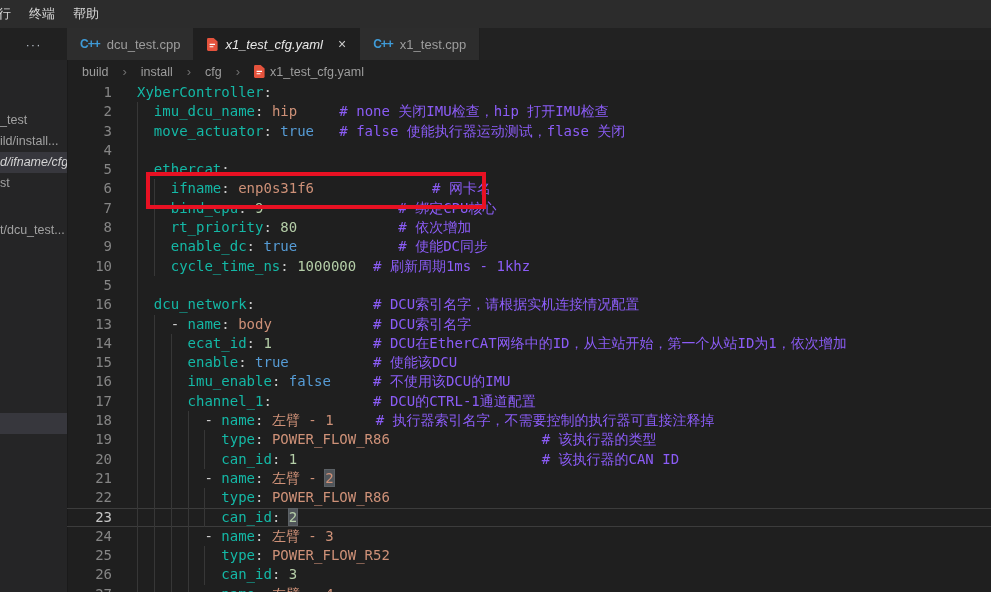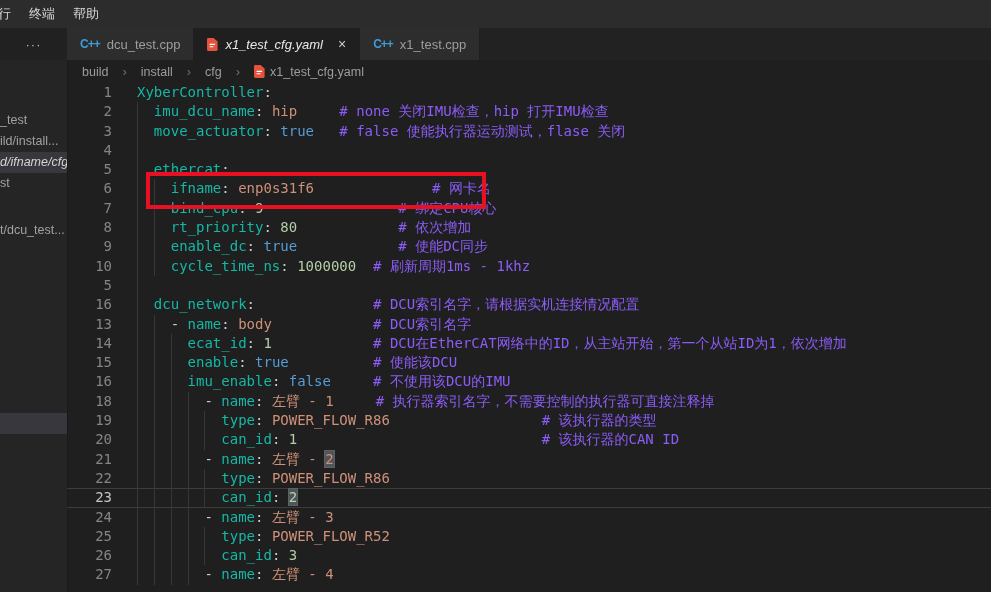--- a/index.html
+++ b/index.html
@@ -139,20 +139,21 @@
     <div class="line"><span class="lnum">7</span><span class="code"><i class="g" style="left: 0ch;"></i><i class="g" style="left: 2ch;"></i><span class="tok-ws">    </span><span class="tok-key">bind_cpu</span><span class="tok-punct">:</span><span class="tok-ws"> </span><span class="tok-num">9</span><span class="tok-ws">                </span><span class="tok-comment"># 绑定CPU核心</span></span></div>
     <div class="line"><span class="lnum">8</span><span class="code"><i class="g" style="left: 0ch;"></i><i class="g" style="left: 2ch;"></i><span class="tok-ws">    </span><span class="tok-key">rt_priority</span><span class="tok-punct">:</span><span class="tok-ws"> </span><span class="tok-num">80</span><span class="tok-ws">            </span><span class="tok-comment"># 依次增加</span></span></div>
     <div class="line"><span class="lnum">9</span><span class="code"><i class="g" style="left: 0ch;"></i><i class="g" style="left: 2ch;"></i><span class="tok-ws">    </span><span class="tok-key">enable_dc</span><span class="tok-punct">:</span><span class="tok-ws"> </span><span class="tok-bool">true</span><span class="tok-ws">            </span><span class="tok-comment"># 使能DC同步</span></span></div>
     <div class="line"><span class="lnum">10</span><span class="code"><i class="g" style="left: 0ch;"></i><i class="g" style="left: 2ch;"></i><span class="tok-ws">    </span><span class="tok-key">cycle_time_ns</span><span class="tok-punct">:</span><span class="tok-ws"> </span><span class="tok-num">1000000</span><span class="tok-ws">  </span><span class="tok-comment"># 刷新周期1ms - 1khz</span></span></div>
     <div class="line"><span class="lnum">5</span><span class="code"><i class="g" style="left: 0ch;"></i></span></div>
     <div class="line"><span class="lnum">16</span><span class="code"><i class="g" style="left: 0ch;"></i><span class="tok-ws">  </span><span class="tok-key">dcu_network</span><span class="tok-punct">:</span><span class="tok-ws">              </span><span class="tok-comment"># DCU索引名字，请根据实机连接情况配置</span></span></div>
     <div class="line"><span class="lnum">13</span><span class="code"><i class="g" style="left: 0ch;"></i><i class="g" style="left: 2ch;"></i><span class="tok-ws">    </span><span class="tok-punct">- </span><span class="tok-key">name</span><span class="tok-punct">:</span><span class="tok-ws"> </span><span class="tok-str">body</span><span class="tok-ws">            </span><span class="tok-comment"># DCU索引名字</span></span></div>
     <div class="line"><span class="lnum">14</span><span class="code"><i class="g" style="left: 0ch;"></i><i class="g" style="left: 2ch;"></i><i class="g" style="left: 4ch;"></i><span class="tok-ws">      </span><span class="tok-key">ecat_id</span><span class="tok-punct">:</span><span class="tok-ws"> </span><span class="tok-num">1</span><span class="tok-ws">            </span><span class="tok-comment"># DCU在EtherCAT网络中的ID，从主站开始，第一个从站ID为1，依次增加</span></span></div>
     <div class="line"><span class="lnum">15</span><span class="code"><i class="g" style="left: 0ch;"></i><i class="g" style="left: 2ch;"></i><i class="g" style="left: 4ch;"></i><span class="tok-ws">      </span><span class="tok-key">enable</span><span class="tok-punct">:</span><span class="tok-ws"> </span><span class="tok-bool">true</span><span class="tok-ws">          </span><span class="tok-comment"># 使能该DCU</span></span></div>
     <div class="line"><span class="lnum">16</span><span class="code"><i class="g" style="left: 0ch;"></i><i class="g" style="left: 2ch;"></i><i class="g" style="left: 4ch;"></i><span class="tok-ws">      </span><span class="tok-key">imu_enable</span><span class="tok-punct">:</span><span class="tok-ws"> </span><span class="tok-bool">false</span><span class="tok-ws">     </span><span class="tok-comment"># 不使用该DCU的IMU</span></span></div>
+    <div class="line"><span class="lnum">17</span><span class="code"><i class="g" style="left: 0ch;"></i><i class="g" style="left: 2ch;"></i><i class="g" style="left: 4ch;"></i><span class="tok-ws">      </span><span class="tok-key">channel_1</span><span class="tok-punct">:</span><span class="tok-ws">            </span><span class="tok-comment"># DCU的CTRL-1通道配置</span></span></div>
     <div class="line"><span class="lnum">18</span><span class="code"><i class="g" style="left: 0ch;"></i><i class="g" style="left: 2ch;"></i><i class="g" style="left: 4ch;"></i><i class="g" style="left: 6ch;"></i><span class="tok-ws">        </span><span class="tok-punct">- </span><span class="tok-key">name</span><span class="tok-punct">:</span><span class="tok-ws"> </span><span class="tok-str">左臂 - 1</span><span class="tok-ws">     </span><span class="tok-comment"># 执行器索引名字，不需要控制的执行器可直接注释掉</span></span></div>
     <div class="line"><span class="lnum">19</span><span class="code"><i class="g" style="left: 0ch;"></i><i class="g" style="left: 2ch;"></i><i class="g" style="left: 4ch;"></i><i class="g" style="left: 6ch;"></i><i class="g" style="left: 8ch;"></i><span class="tok-ws">          </span><span class="tok-key">type</span><span class="tok-punct">:</span><span class="tok-ws"> </span><span class="tok-str">POWER_FLOW_R86</span><span class="tok-ws">                  </span><span class="tok-comment"># 该执行器的类型</span></span></div>
     <div class="line"><span class="lnum">20</span><span class="code"><i class="g" style="left: 0ch;"></i><i class="g" style="left: 2ch;"></i><i class="g" style="left: 4ch;"></i><i class="g" style="left: 6ch;"></i><i class="g" style="left: 8ch;"></i><span class="tok-ws">          </span><span class="tok-key">can_id</span><span class="tok-punct">:</span><span class="tok-ws"> </span><span class="tok-num">1</span><span class="tok-ws">                             </span><span class="tok-comment"># 该执行器的CAN ID</span></span></div>
     <div class="line"><span class="lnum">21</span><span class="code"><i class="g" style="left: 0ch;"></i><i class="g" style="left: 2ch;"></i><i class="g" style="left: 4ch;"></i><i class="g" style="left: 6ch;"></i><span class="tok-ws">        </span><span class="tok-punct">- </span><span class="tok-key">name</span><span class="tok-punct">:</span><span class="tok-ws"> </span><span class="tok-str">左臂 - </span><span class="tok-str tok-occ">2</span></span></div>
     <div class="line"><span class="lnum">22</span><span class="code"><i class="g" style="left: 0ch;"></i><i class="g" style="left: 2ch;"></i><i class="g" style="left: 4ch;"></i><i class="g" style="left: 6ch;"></i><i class="g" style="left: 8ch;"></i><span class="tok-ws">          </span><span class="tok-key">type</span><span class="tok-punct">:</span><span class="tok-ws"> </span><span class="tok-str">POWER_FLOW_R86</span></span></div>
     <div class="line cur"><span class="lnum">23</span><span class="code"><i class="g" style="left: 0ch;"></i><i class="g" style="left: 2ch;"></i><i class="g" style="left: 4ch;"></i><i class="g" style="left: 6ch;"></i><i class="g" style="left: 8ch;"></i><span class="tok-ws">          </span><span class="tok-key">can_id</span><span class="tok-punct">:</span><span class="tok-ws"> </span><span class="tok-num tok-occ">2</span></span></div>
     <div class="line"><span class="lnum">24</span><span class="code"><i class="g" style="left: 0ch;"></i><i class="g" style="left: 2ch;"></i><i class="g" style="left: 4ch;"></i><i class="g" style="left: 6ch;"></i><span class="tok-ws">        </span><span class="tok-punct">- </span><span class="tok-key">name</span><span class="tok-punct">:</span><span class="tok-ws"> </span><span class="tok-str">左臂 - 3</span></span></div>
     <div class="line"><span class="lnum">25</span><span class="code"><i class="g" style="left: 0ch;"></i><i class="g" style="left: 2ch;"></i><i class="g" style="left: 4ch;"></i><i class="g" style="left: 6ch;"></i><i class="g" style="left: 8ch;"></i><span class="tok-ws">          </span><span class="tok-key">type</span><span class="tok-punct">:</span><span class="tok-ws"> </span><span class="tok-str">POWER_FLOW_R52</span></span></div>
     <div class="line"><span class="lnum">26</span><span class="code"><i class="g" style="left: 0ch;"></i><i class="g" style="left: 2ch;"></i><i class="g" style="left: 4ch;"></i><i class="g" style="left: 6ch;"></i><i class="g" style="left: 8ch;"></i><span class="tok-ws">          </span><span class="tok-key">can_id</span><span class="tok-punct">:</span><span class="tok-ws"> </span><span class="tok-num">3</span></span></div>
     <div class="line"><span class="lnum">27</span><span class="code"><i class="g" style="left: 0ch;"></i><i class="g" style="left: 2ch;"></i><i class="g" style="left: 4ch;"></i><i class="g" style="left: 6ch;"></i><span class="tok-ws">        </span><span class="tok-punct">- </span><span class="tok-key">name</span><span class="tok-punct">:</span><span class="tok-ws"> </span><span class="tok-str">左臂 - 4</span></span></div>

